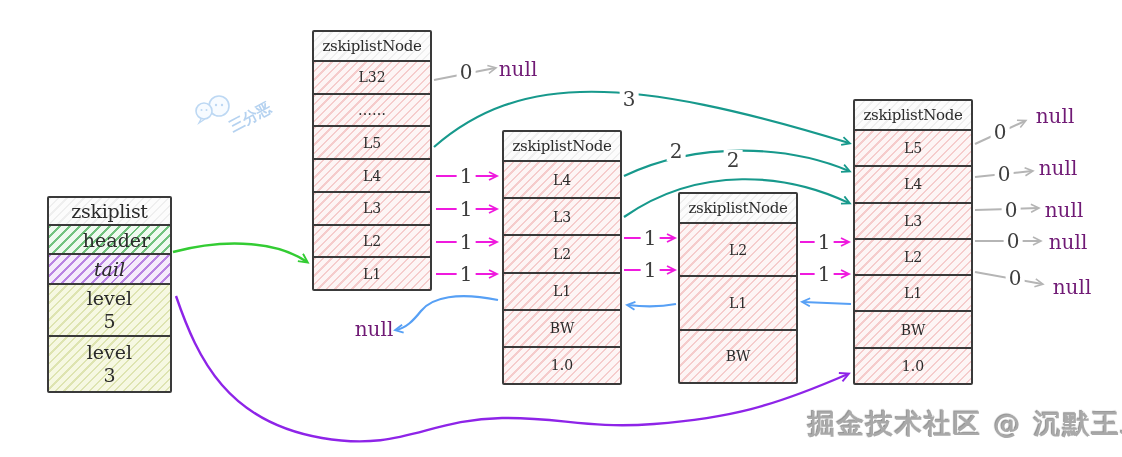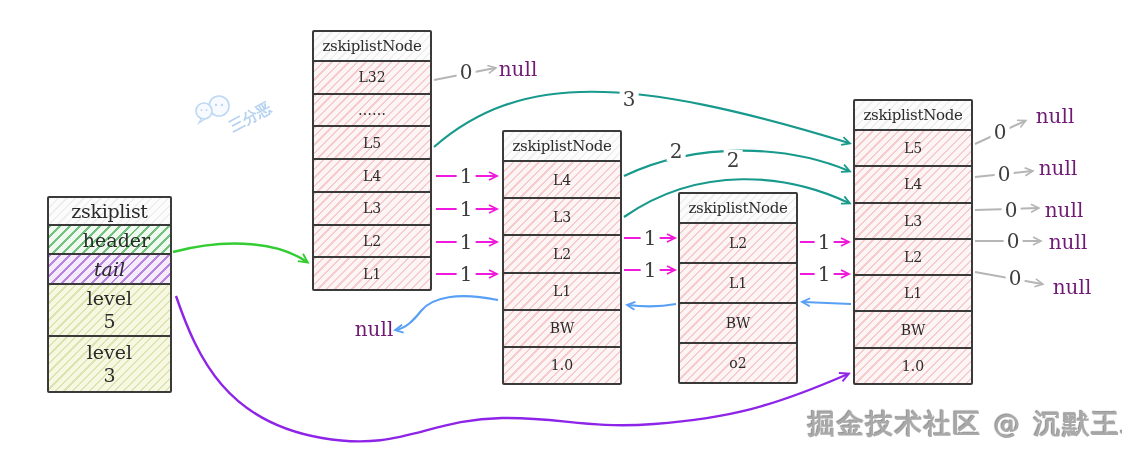--- a/index.html
+++ b/index.html
@@ -138,21 +138,20 @@
     <div class="nrow hatch-pink">L1</div>
     <div class="nrow hatch-pink">BW</div>
     <div class="nrow hatch-pink">1.0</div>
   </div>
 
   <div class="box" style="left:678px;top:192px;width:120px;height:192px;">
     <div class="btitle" style="height:30px;">zskiplistNode</div>
     <div class="nrow hatch-pink">L2</div>
     <div class="nrow hatch-pink">L1</div>
     <div class="nrow hatch-pink">BW</div>
-    <div class="nrow hatch-pink">o2</div>
   </div>
 
   <div class="box" style="left:853px;top:99px;width:120px;height:286px;">
     <div class="btitle" style="height:30px;">zskiplistNode</div>
     <div class="nrow hatch-pink">L5</div>
     <div class="nrow hatch-pink">L4</div>
     <div class="nrow hatch-pink">L3</div>
     <div class="nrow hatch-pink">L2</div>
     <div class="nrow hatch-pink">L1</div>
     <div class="nrow hatch-pink">BW</div>

